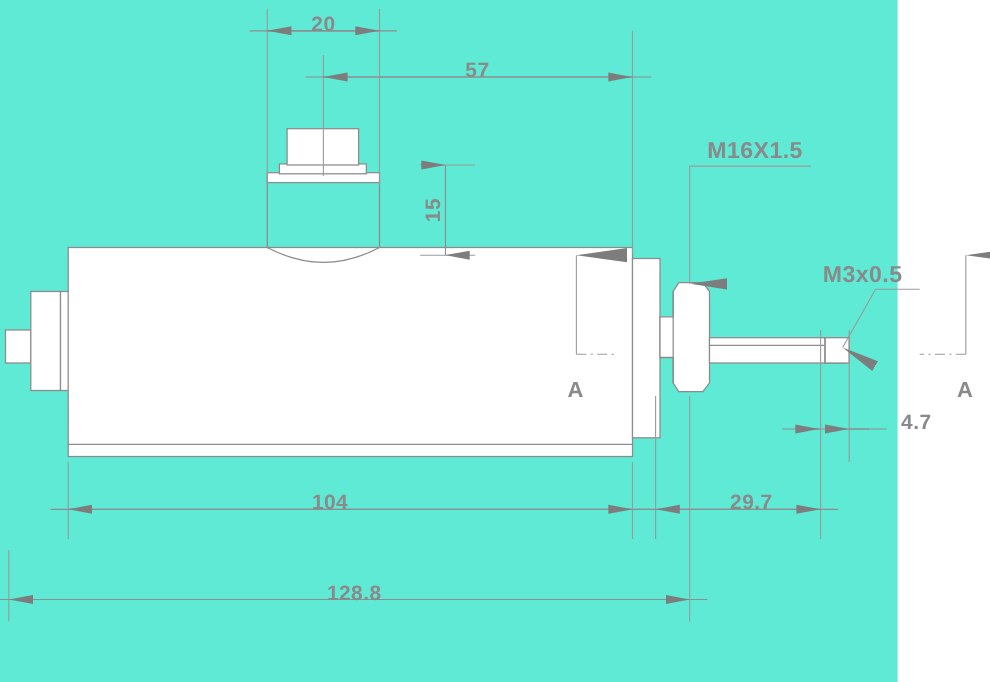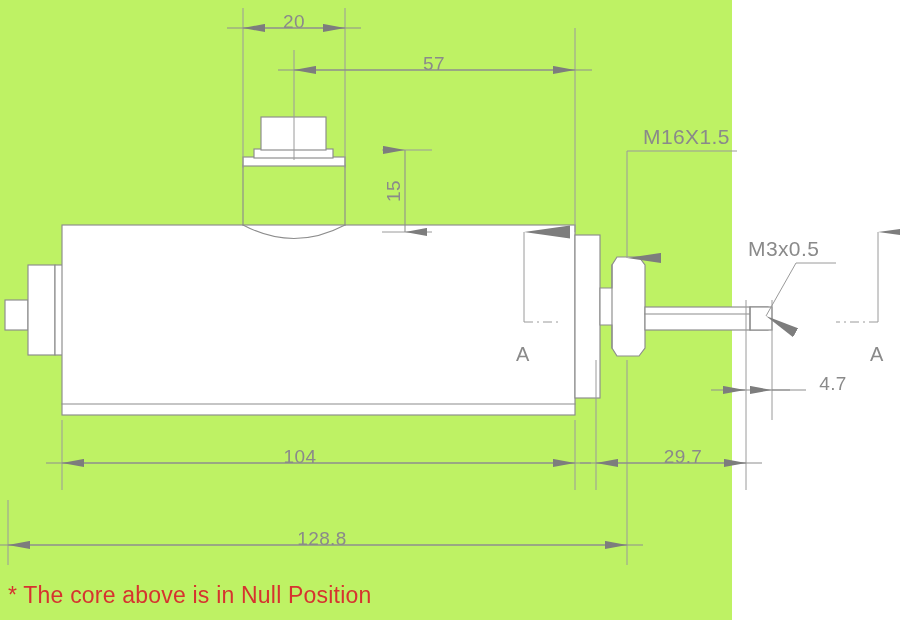--- a/index.html
+++ b/index.html
@@ -9,23 +9,24 @@
     background: #ffffff;
   }
   body {
     width: 900px;
     height: 620px;
     overflow: hidden;
     font-family: "Liberation Sans", sans-serif;
   }
   #drawing-root {
     position: relative;
-    width: 732px;
+    width: 816px;
     height: 620px;
-    background: #bef264;
+    background: #5eead4;
+    font-weight: bold;
   }
   svg#drawing-canvas {
     position: absolute;
     left: 0;
     top: 0;
     width: 900px;
     height: 620px;
     display: block;
   }
   .part-line {
@@ -225,15 +226,14 @@
       <path d="M524,322 L560,322" class="center-dash"></path>
       <text class="section-text" x="516" y="361">A</text>
 
       <line x1="878" y1="322" x2="878" y2="232" class="leader-line" marker-end="url(#ar-big-u)"></line>
       <path d="M878,322 L836,322" class="center-dash"></path>
       <text class="section-text" x="870" y="361">A</text>
     </g>
 
   </svg>
 
-  <div class="note-text">* The core above is in Null Position</div>
 
 </div>
 
 </body></html>

